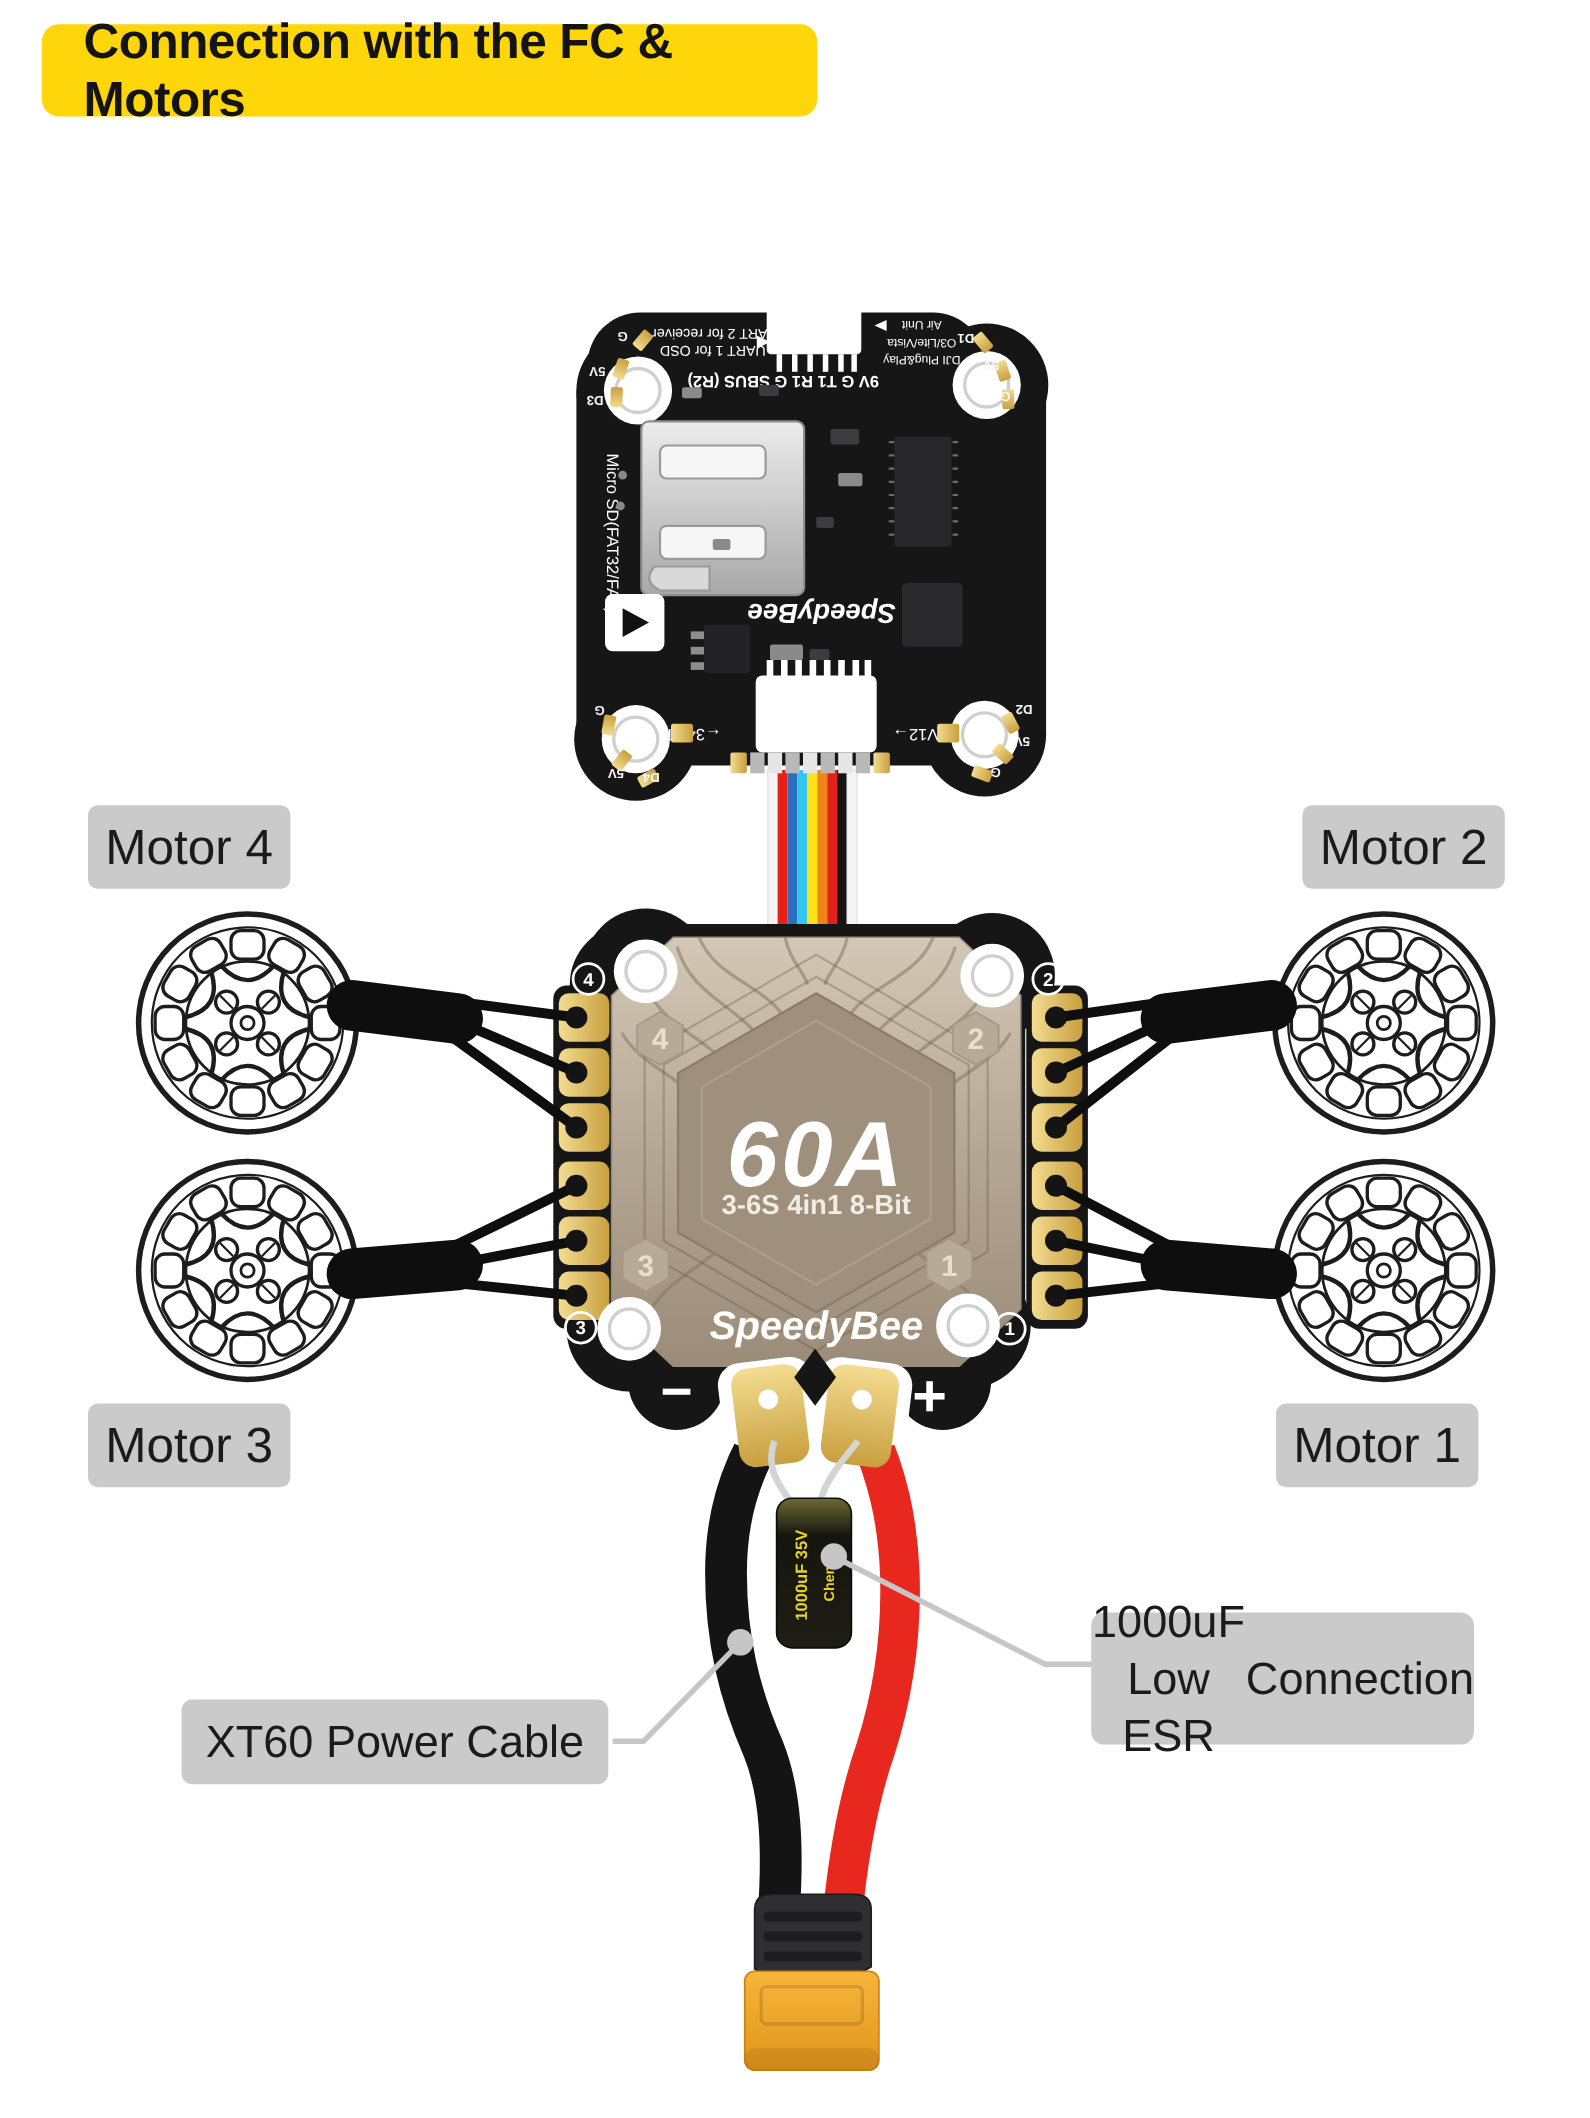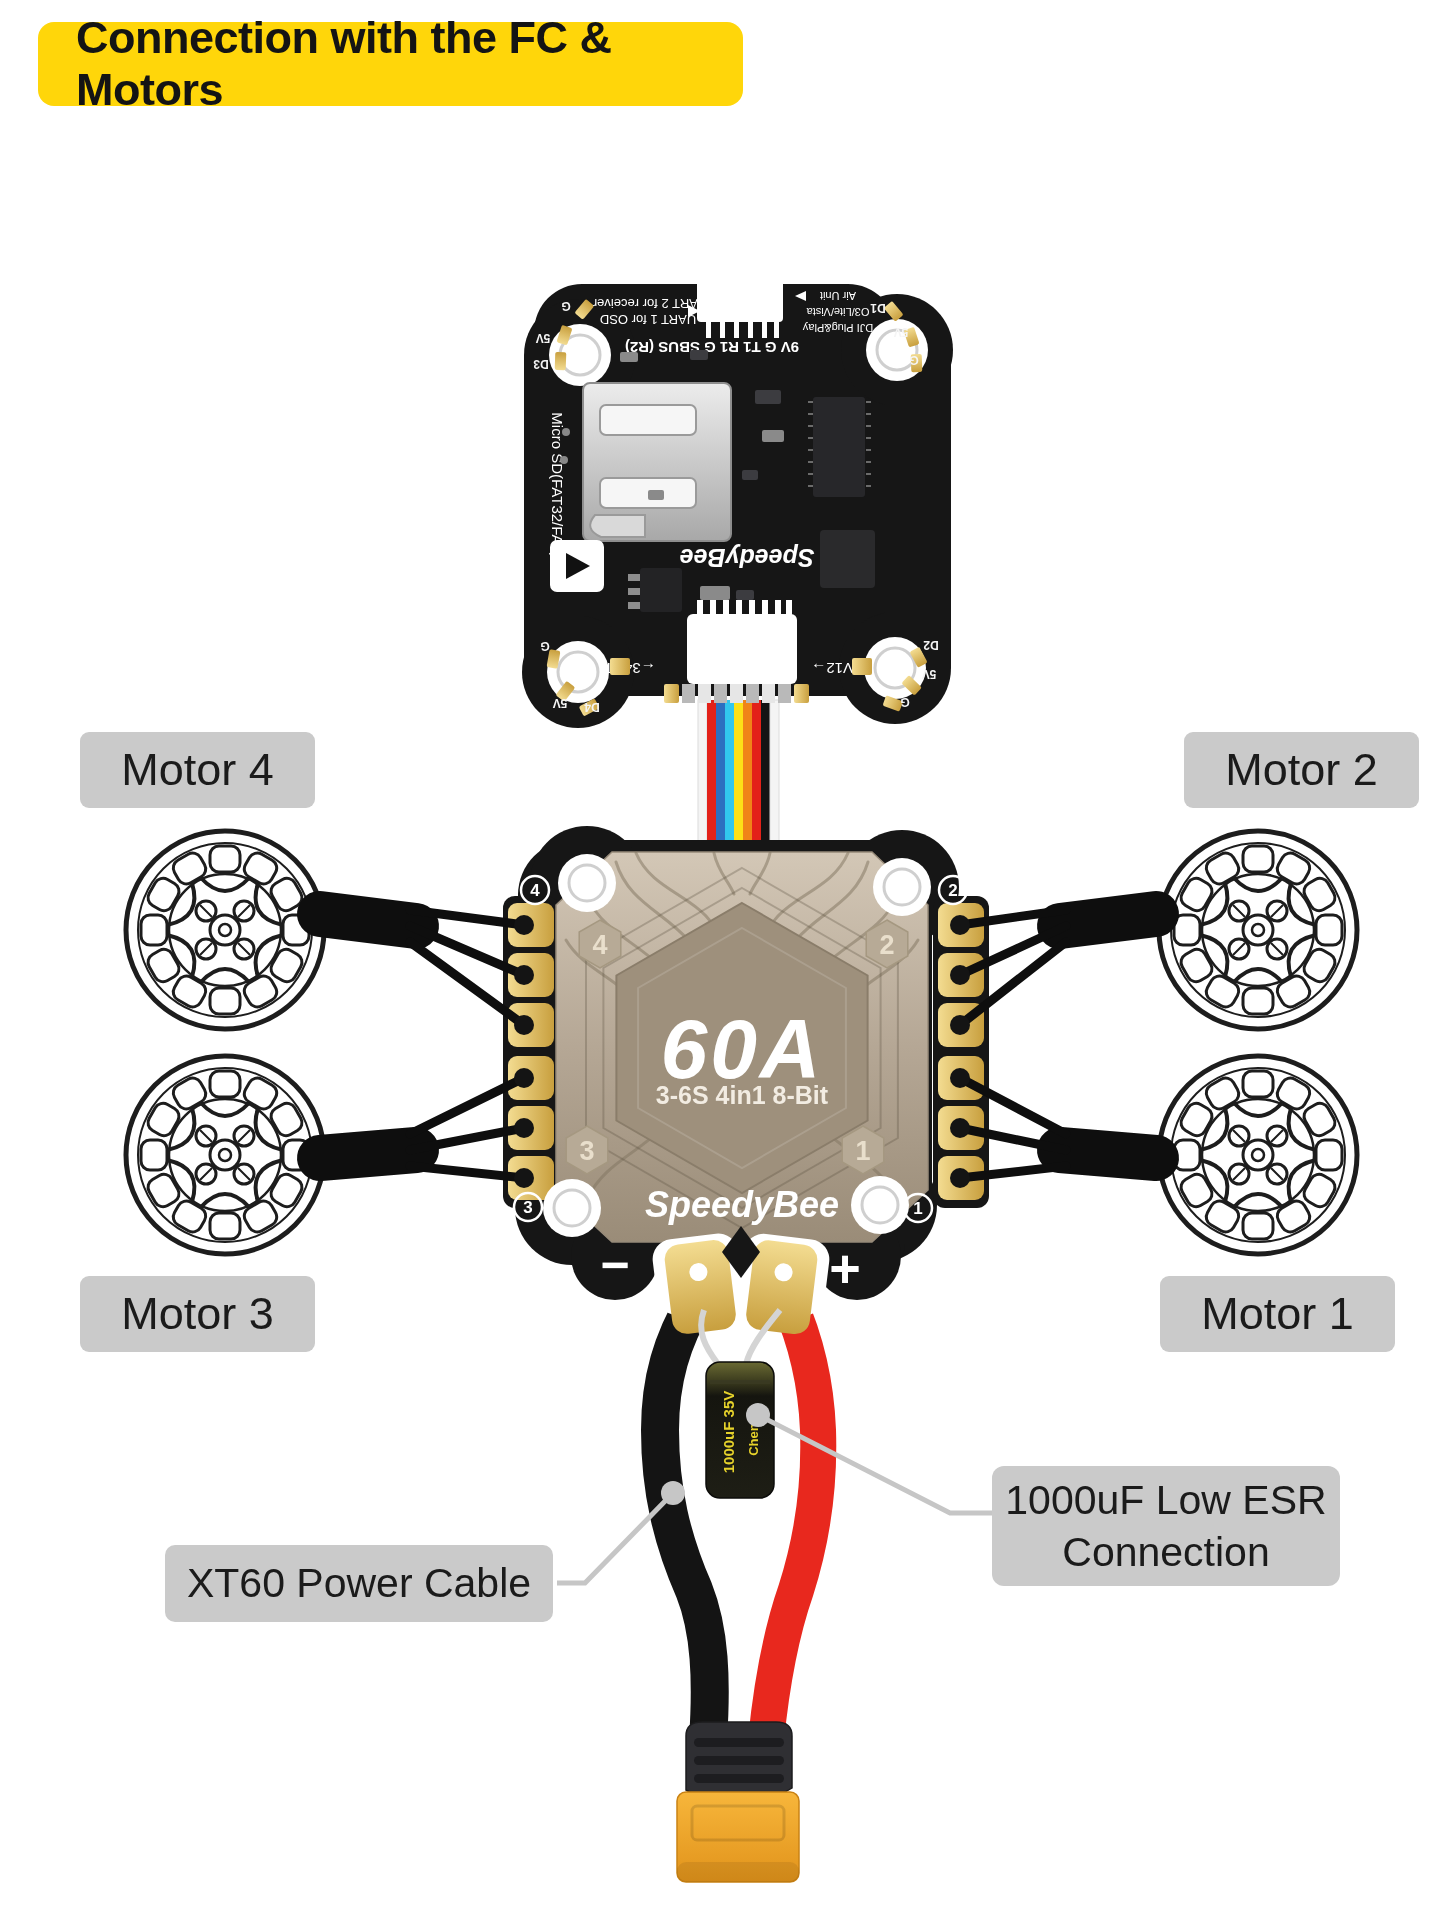--- a/index.html
+++ b/index.html
@@ -4,26 +4,26 @@
 <style>
   html,body{margin:0;padding:0;background:#ffffff;}
   .stage{position:relative;width:1445px;height:1925px;background:#fff;overflow:hidden;
          font-family:"Liberation Sans","DejaVu Sans",sans-serif;}
   .stage svg{position:absolute;left:0;top:0;}
   .banner{position:absolute;left:38px;top:22px;width:705px;height:84px;background:#FFD60A;
           border-radius:16px;display:flex;align-items:center;padding-left:38px;box-sizing:border-box;
           font-size:45px;font-weight:800;color:#141414;letter-spacing:-0.5px;}
   .tag{position:absolute;background:#CACACA;border-radius:9px;color:#1b1b1b;
        display:flex;align-items:center;justify-content:center;text-align:center;}
-  .tag.motor{width:235px;height:76px;font-size:45px;}
+  .tag.motor{width:184px;height:76px;font-size:45px;}
   .m4{left:80px;top:732px;}  .m2{left:1160px;top:732px;margin-left:24px;}
   .m3{left:80px;top:1276px;} .m1{left:1160px;top:1276px;}
   .tag.callout-xt60{left:165px;top:1545px;width:388px;height:77px;font-size:41px;border-radius:10px;}
   .tag.callout-cap{left:992px;top:1466px;width:348px;height:120px;font-size:41px;border-radius:12px;
-                   flex-direction:column;line-height:52px;}
+                   flex-direction:row;line-height:52px;}
 </style>
 </head>
 <body>
 
 <div class="stage">
 
   <svg width="1445" height="1925" viewBox="0 0 1445 1925">
     <defs>
       <linearGradient id="hsGrad" x1="0" y1="0" x2="0" y2="1">
         <stop offset="0" stop-color="#d3c7b6"></stop>

